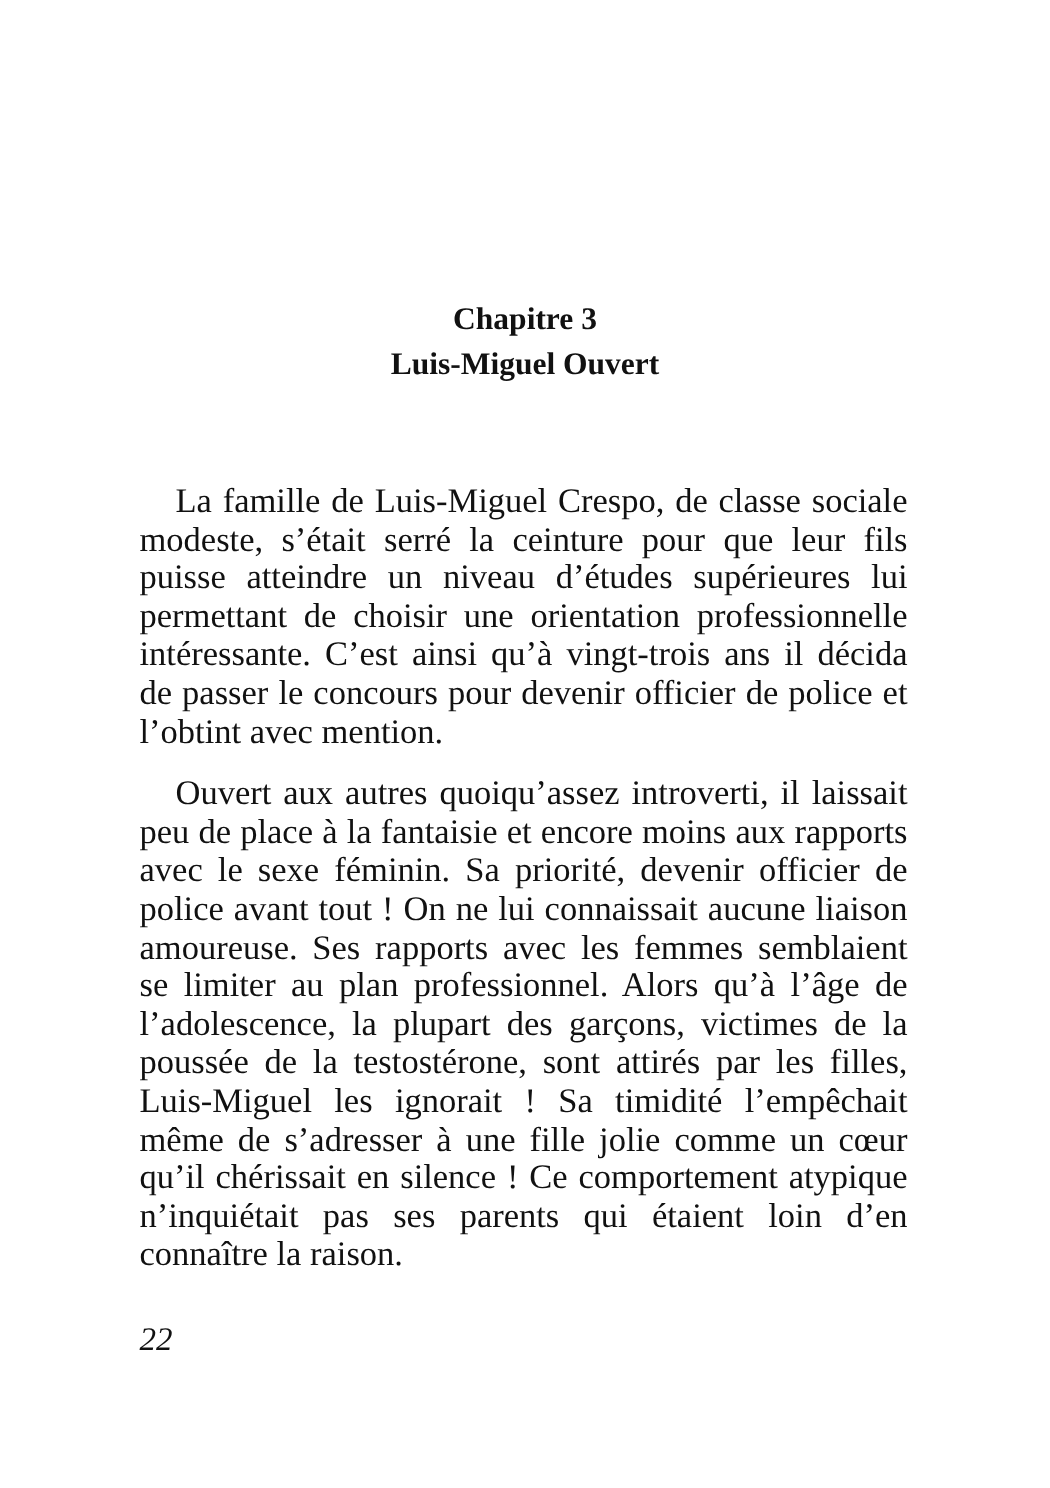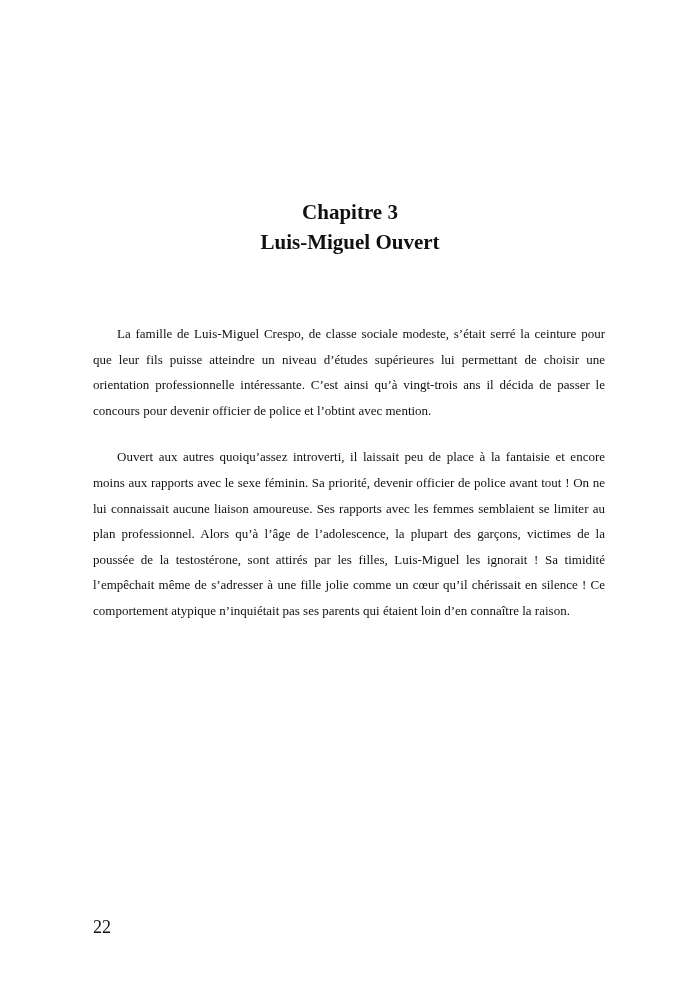--- a/index.html
+++ b/index.html
@@ -34,37 +34,38 @@
       line-height: 30px;
     }
     .chapter-heading div {
       margin: 0;
     }
     .body-text {
       position: absolute;
       left: 93px;
       top: 321px;
       width: 512px;
-      font-size: 13px;
+      font-size: 23px;
       line-height: 25.6px;
       text-align: justify;
     }
     .body-text p {
       margin: 0;
       text-indent: 24px;
     }
     .body-text p.after-gap {
-      margin-top: 21px;
+      margin-top: 16px;
     }
     .page-number {
       position: absolute;
       left: 93px;
-      top: 915px;
-      font-size: 18px;
+      top: 881px;
+      font-size: 22px;
       line-height: 24px;
+      font-style: italic;
     }
   </style>
 </head>
 <body>
 
 <div class="page">
 
   <div class="chapter-heading">
     <div>Chapitre 3</div>
     <div>Luis-Miguel Ouvert</div>

